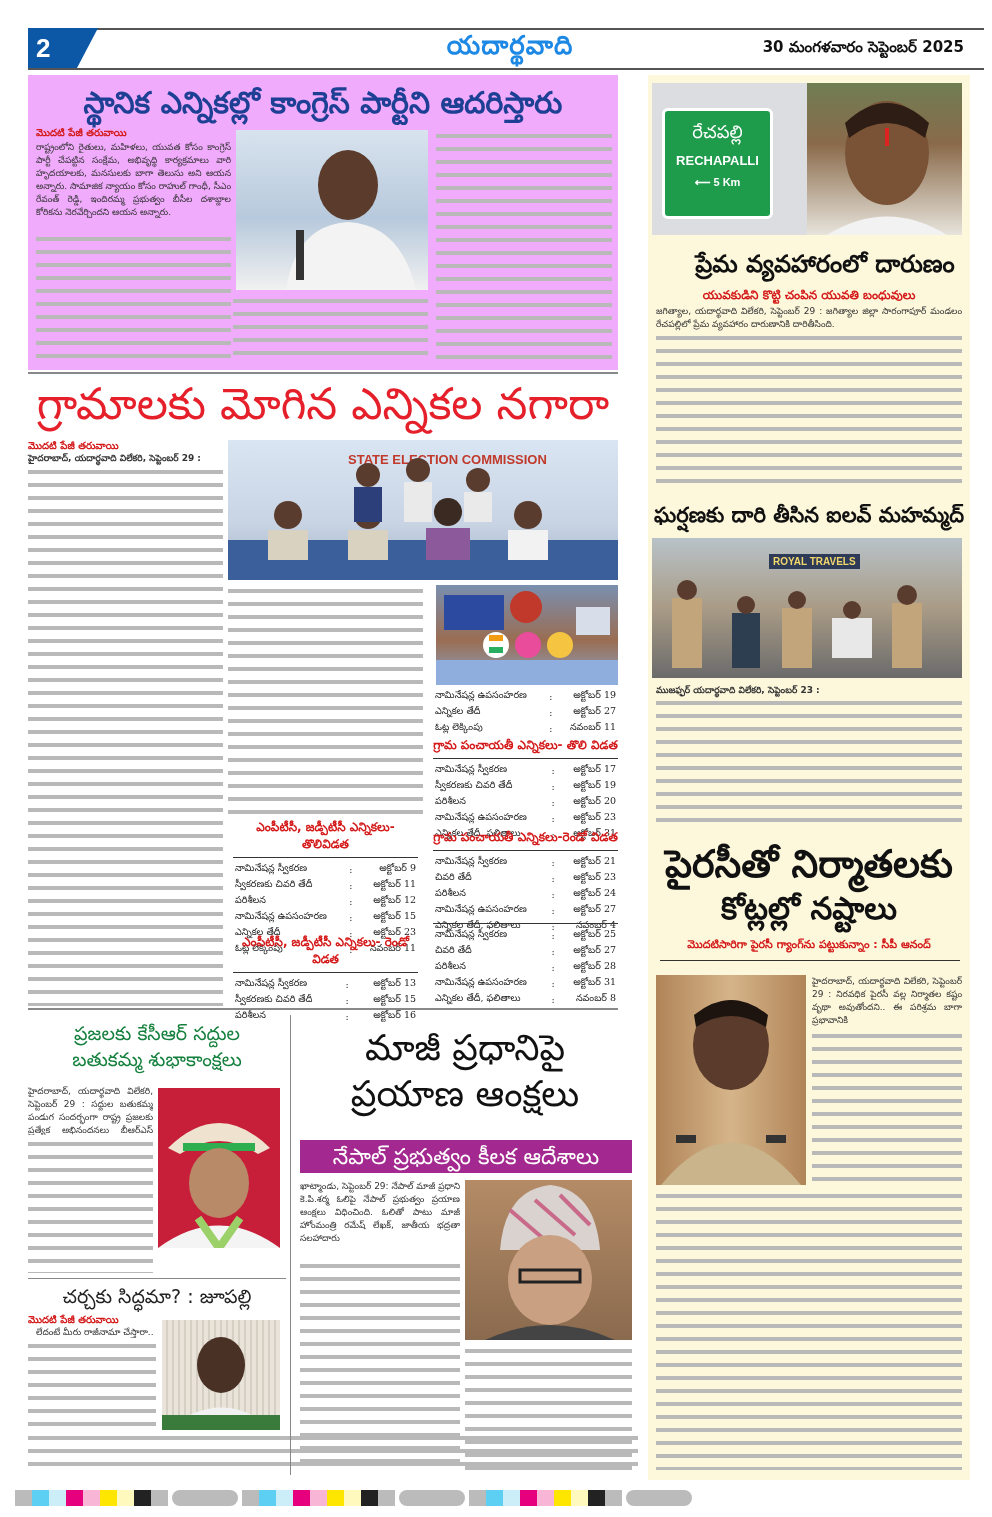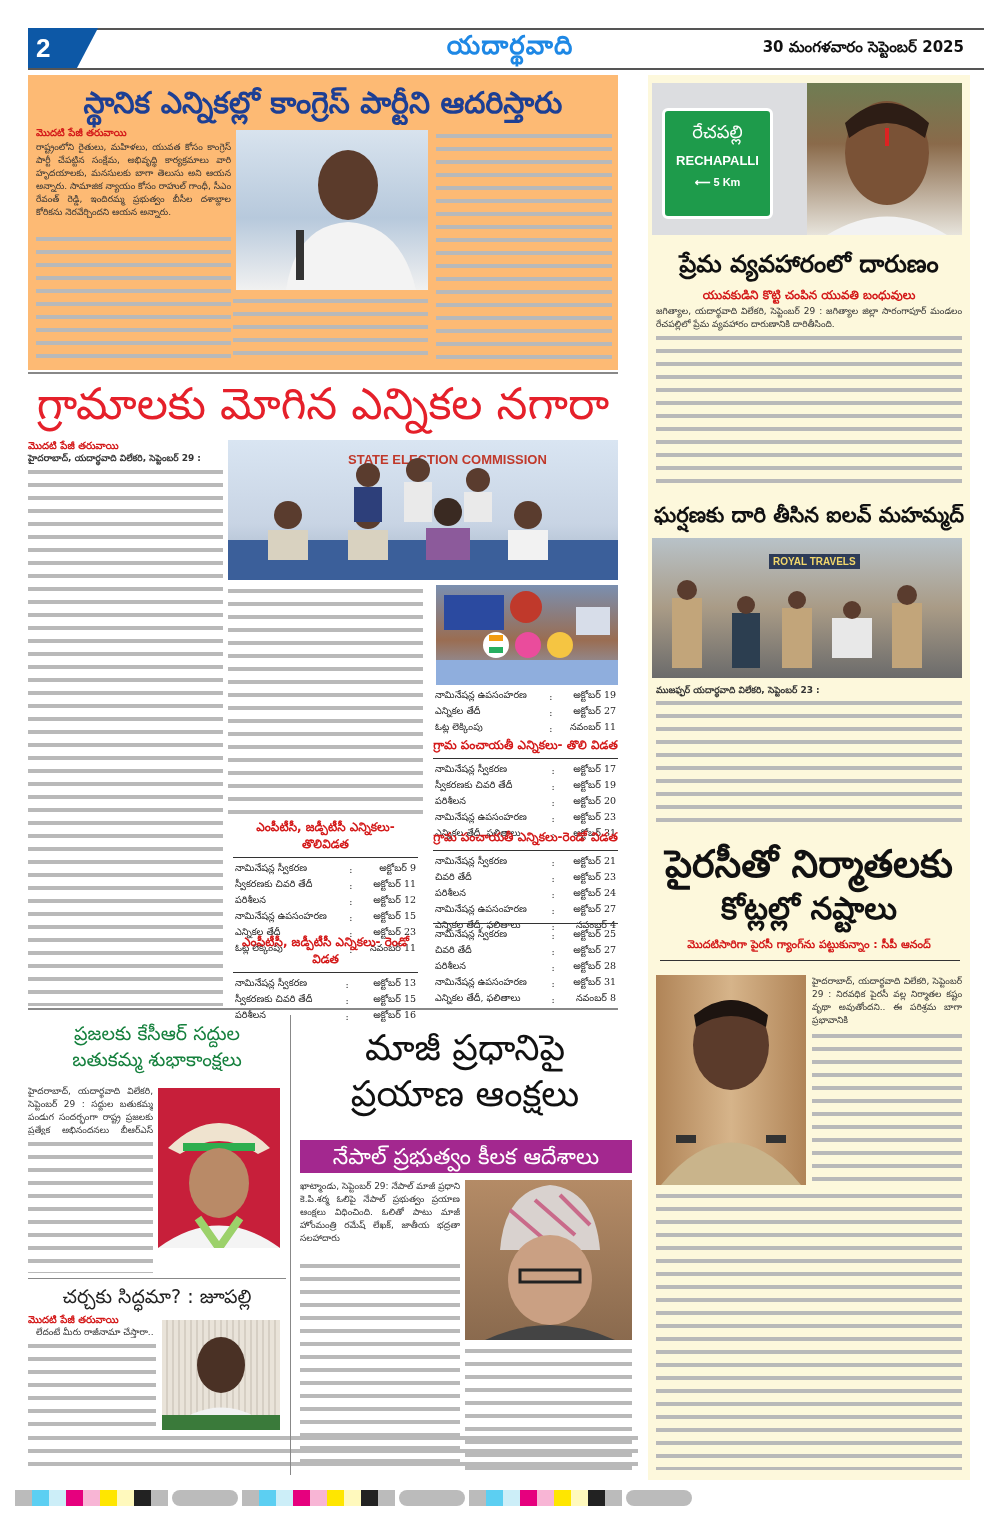--- a/index.html
+++ b/index.html
@@ -5,21 +5,21 @@
   html,body{margin:0;padding:0;background:#fff;}
   body{width:992px;height:1517px;position:relative;overflow:hidden;font-family:"DejaVu Sans",sans-serif;color:#222;}
   .abs{position:absolute;}
   
   .pgnum{left:28px;top:28px;width:70px;height:40px;background:#0d58a6;clip-path:polygon(0 0,100% 0,70% 100%,0 100%);color:#fff;font:bold 26px "Liberation Sans",sans-serif;padding-left:8px;box-sizing:border-box;line-height:40px;}
   .rule-top{left:28px;right:8px;top:28px;height:2px;background:#555;}
   .rule-bot{left:28px;right:8px;top:68px;height:2px;background:#555;}
   .masthead{left:430px;top:30px;width:160px;text-align:center;font:bold 26px "DejaVu Sans",sans-serif;color:#1e88e5;letter-spacing:1px;}
   .dateline{right:28px;top:38px;font:bold 15px "DejaVu Sans",sans-serif;color:#111;}
   
-  .pink{left:28px;top:75px;width:590px;height:295px;background:#fdba74;}
+  .pink{left:28px;top:75px;width:590px;height:295px;background:#f0abfc;}
   .cream{left:648px;top:75px;width:322px;height:1405px;background:#fdf8dc;}
   .hsep{height:2px;background:#888;}
   .head-blue{font:bold 34px "DejaVu Sans",sans-serif;color:#1d3f94;text-align:center;}
   .head-red{font:44px "DejaVu Sans",sans-serif;color:#e5202a;text-align:center;}
   .head-black{font:bold 30px "DejaVu Sans",sans-serif;color:#111;text-align:center;}
   .kicker{font:bold 10px "DejaVu Sans",sans-serif;color:#d41a1a;}
   .subred{font:bold 12px "DejaVu Sans",sans-serif;color:#d41a1a;text-align:center;}
   .body{font:9px/13px "DejaVu Sans",sans-serif;color:#333;text-align:justify;}
   .textlines{background:repeating-linear-gradient(to bottom,transparent 0 4px,#b9b9b9 4px 8px,transparent 8px 13px);}
   .photo{background:#999;overflow:hidden;}
@@ -295,21 +295,21 @@
   <div style="position:absolute;left:155px;top:0;width:155px;height:152px;background:linear-gradient(180deg,#6f7d53 0%,#8a6a4a 40%,#e7e4dc 100%);">
     <svg width="155" height="152">
       <ellipse cx="80" cy="70" rx="42" ry="52" fill="#7a5236"></ellipse>
       <path d="M38 40 Q80 0 122 40 L118 55 Q80 25 42 55Z" fill="#2d1d15"></path>
       <rect x="78" y="45" width="4" height="18" fill="#d22"></rect>
       <path d="M20 152 Q80 115 140 152Z" fill="#f2f2f2"></path>
     </svg>
   </div>
 </div>
 
-<div class="abs head-black" style="left:648px;top:250px;width:322px;font-size:24px;">ప్రేమ వ్యవహారంలో దారుణం</div>
+<div class="abs head-black" style="left:648px;top:250px;width:322px;font-size:24px;padding-left:16px;">ప్రేమ వ్యవహారంలో దారుణం</div>
 <div class="abs subred" style="left:648px;top:288px;width:322px;">యువకుడిని కొట్టి చంపిన యువతి బంధువులు</div>
 <div class="abs body" style="left:656px;top:305px;width:306px;height:26px;overflow:hidden;">జగిత్యాల, యదార్థవాది విలేకరి, సెప్టెంబర్ 29 : జగిత్యాల జిల్లా సారంగాపూర్ మండలం రేచపల్లిలో ప్రేమ వ్యవహారం దారుణానికి దారితీసింది.</div>
 <div class="abs textlines" style="left:656px;top:332px;width:306px;height:160px;"></div>
 
 <div class="abs head-black" style="left:648px;top:503px;width:322px;font-size:21px;">ఘర్షణకు దారి తీసిన ఐలవ్ మహమ్మద్</div>
 <div class="abs photo" style="left:652px;top:538px;width:310px;height:140px;background:linear-gradient(180deg,#b8c2c8 0%,#a99b86 50%,#6b6b6b 100%);">
   <div style="position:absolute;left:117px;top:16px;background:#2d3b58;color:#f1d66c;font:bold 10px 'Liberation Sans',sans-serif;padding:2px 4px;">ROYAL TRAVELS</div>
   <svg width="310" height="140" style="position:absolute;left:0;top:0">
     <rect x="20" y="60" width="30" height="70" fill="#c2a57a"></rect>
       <circle cx="35" cy="52" r="10" fill="#5a3c2e"></circle>

